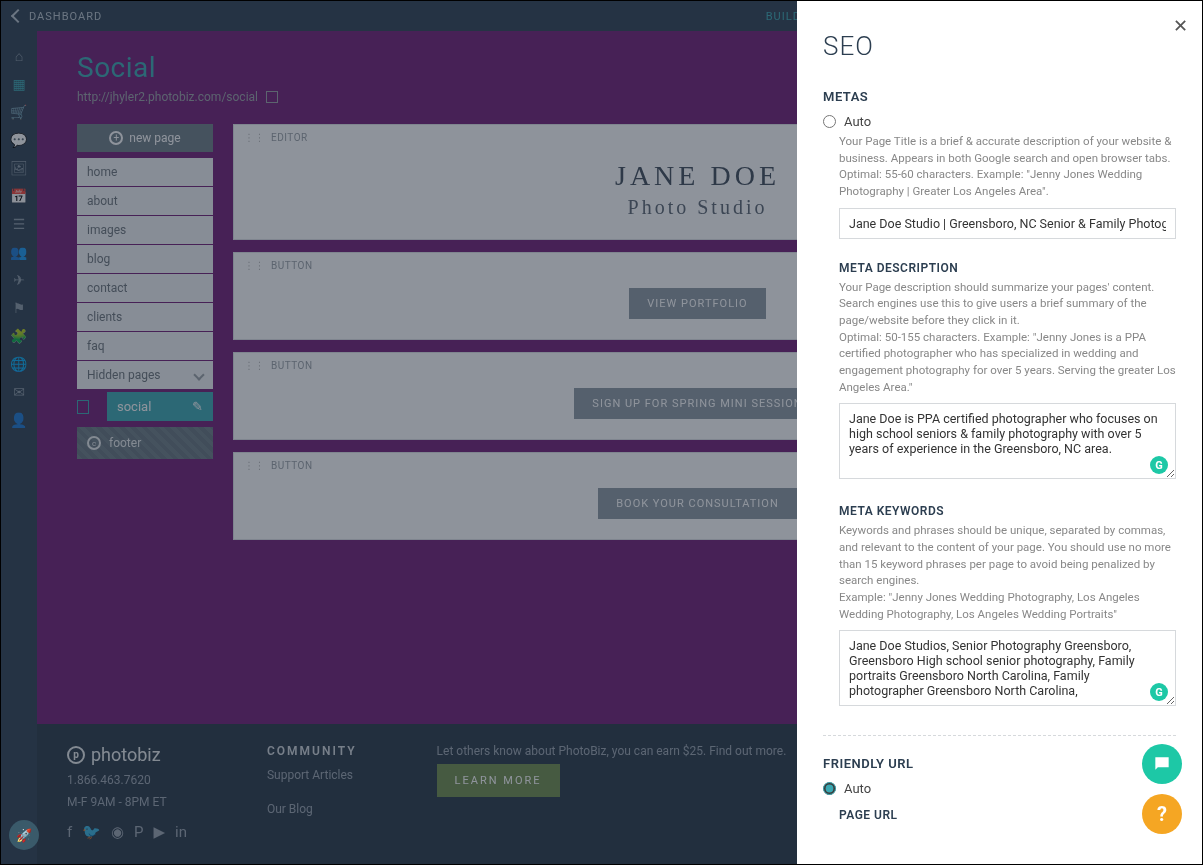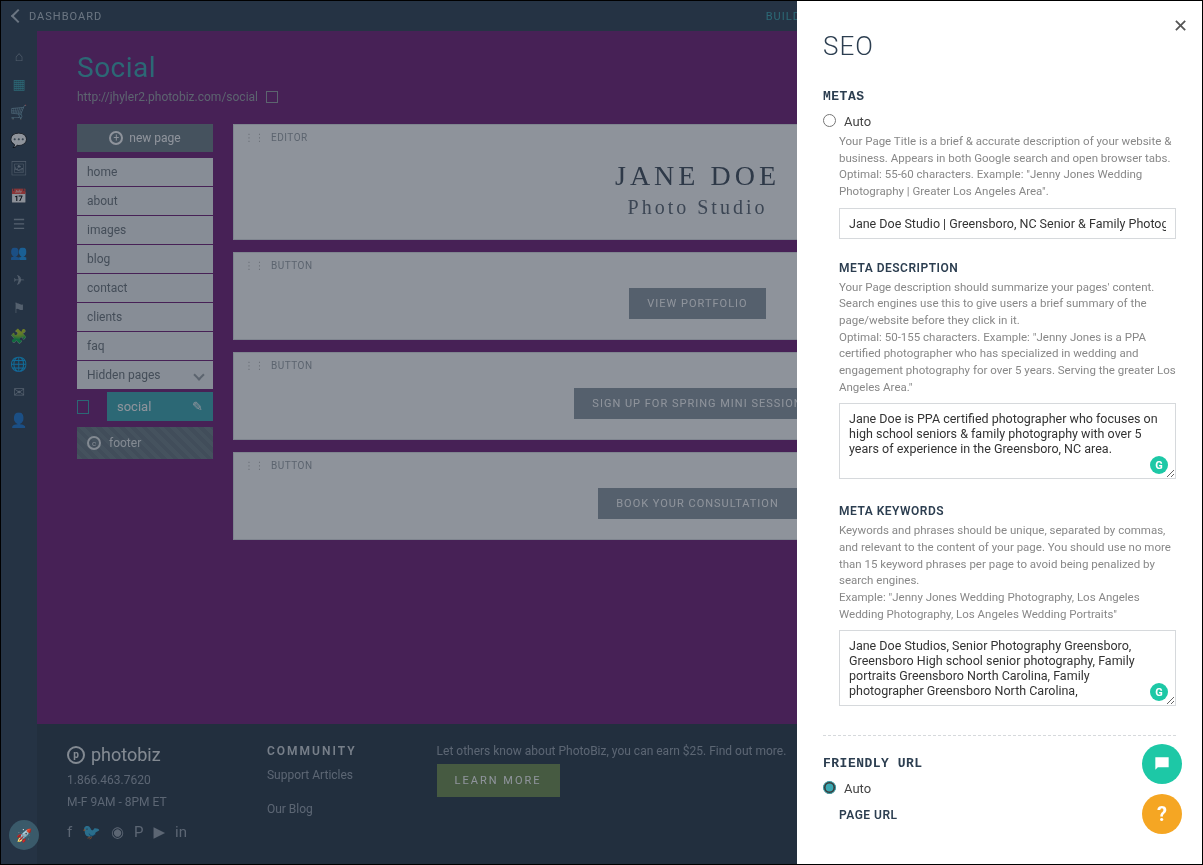--- a/index.html
+++ b/index.html
@@ -49,23 +49,23 @@
 .footerbar .brand{display:flex;flex-direction:column;gap:8px;}
 .footerbar .brand .logo{font-size:18px;color:#e8eced;display:flex;align-items:center;gap:6px;}
 .footerbar .brand .logo .pcirc{width:18px;height:18px;border-radius:50%;border:2px solid #e8eced;display:inline-flex;align-items:center;justify-content:center;font-size:10px;font-weight:bold;}
 .footerbar .socials{display:flex;gap:10px;margin-top:6px;font-size:15px;}
 .footerbar h4{font-size:12px;letter-spacing:2px;color:#d0d6db;margin-bottom:10px;font-weight:600;}
 .footerbar .learn{display:inline-block;background:#6f8c4a;color:#fff;padding:10px 18px;font-size:11px;letter-spacing:2px;margin-top:6px;}
 
 .panel{position:absolute;right:0;top:0;bottom:0;width:405px;background:#fff;z-index:10;overflow-y:auto;padding:14px 26px 30px 26px;}
 .panel .close{position:absolute;right:14px;top:14px;font-size:18px;color:#555;cursor:pointer;font-weight:300;}
 .panel h2{font-size:26px;font-weight:300;color:#2c3e50;letter-spacing:1px;margin:16px 0 28px;}
-.panel h3{font-size:13px;font-weight:600;color:#2c3e50;letter-spacing:.5px;margin:10px 0 10px;font-family:Liberation Mono, monospace;}
+.panel h3{font-size:13px;font-weight:600;color:#2c3e50;letter-spacing:.5px;margin:10px 0 10px;}
 .panel h4{font-size:12px;font-weight:600;color:#2c3e50;letter-spacing:.5px;margin:12px 0 4px;}
-.panel .radio{display:flex;align-items:flex-start;gap:8px;font-size:13px;color:#444;margin:4px 0;padding-left:0;}
+.panel .radio{display:flex;align-items:center;gap:8px;font-size:13px;color:#444;margin:4px 0;padding-left:0;}
 .panel .radio input{accent-color:#3aa9b3;}
 .panel .help{font-size:11.5px;color:#888;line-height:1.45;margin-bottom:8px;}
 .panel input[type=text]{width:100%;border:1px solid #d6d9dc;padding:7px 9px;font-size:12.5px;color:#333;font-family:inherit;}
 .panel textarea{width:100%;border:1px solid #d6d9dc;padding:7px 9px;font-size:12.5px;color:#333;font-family:inherit;resize:vertical;position:relative;}
 .panel .ta-wrap{position:relative;}
 .panel .gicon{position:absolute;right:8px;bottom:8px;width:18px;height:18px;background:#1dc8a6;border-radius:50%;display:flex;align-items:center;justify-content:center;color:#fff;font-size:11px;font-weight:bold;}
 .panel .divider{border:none;border-top:1px dashed #d6d9dc;margin:26px 0 20px;}
 .panel .indent{padding-left:16px;}
 
 .fab{position:absolute;right:20px;width:40px;height:40px;border-radius:50%;display:flex;align-items:center;justify-content:center;color:#fff;font-size:20px;z-index:20;}

